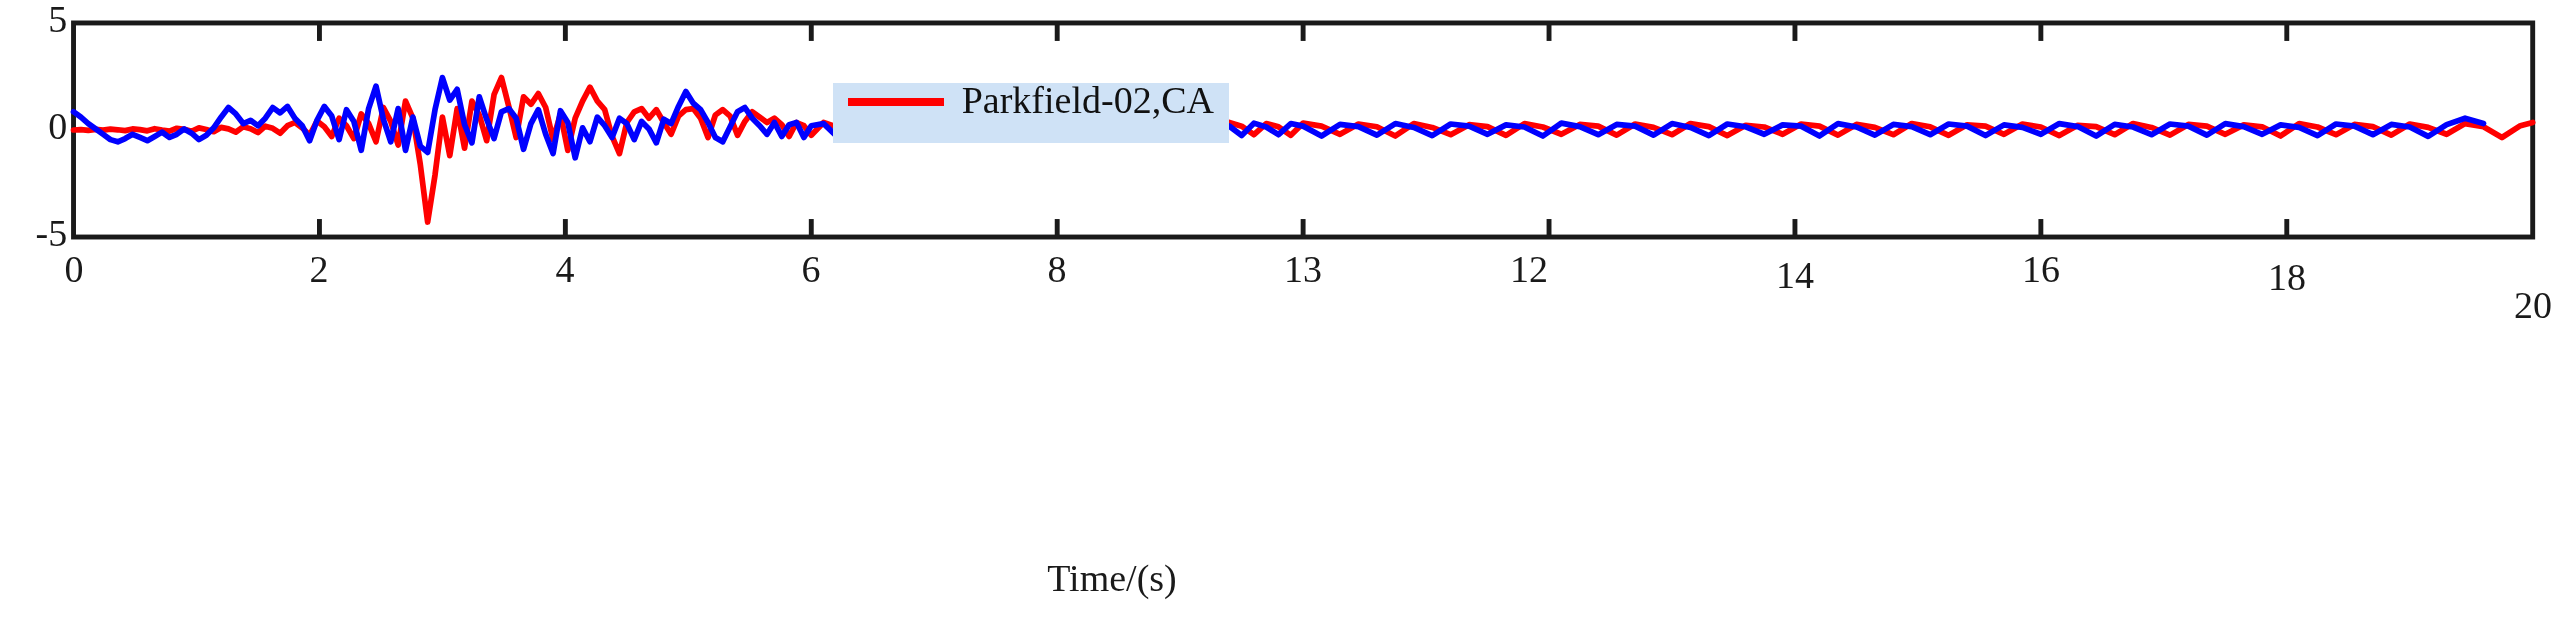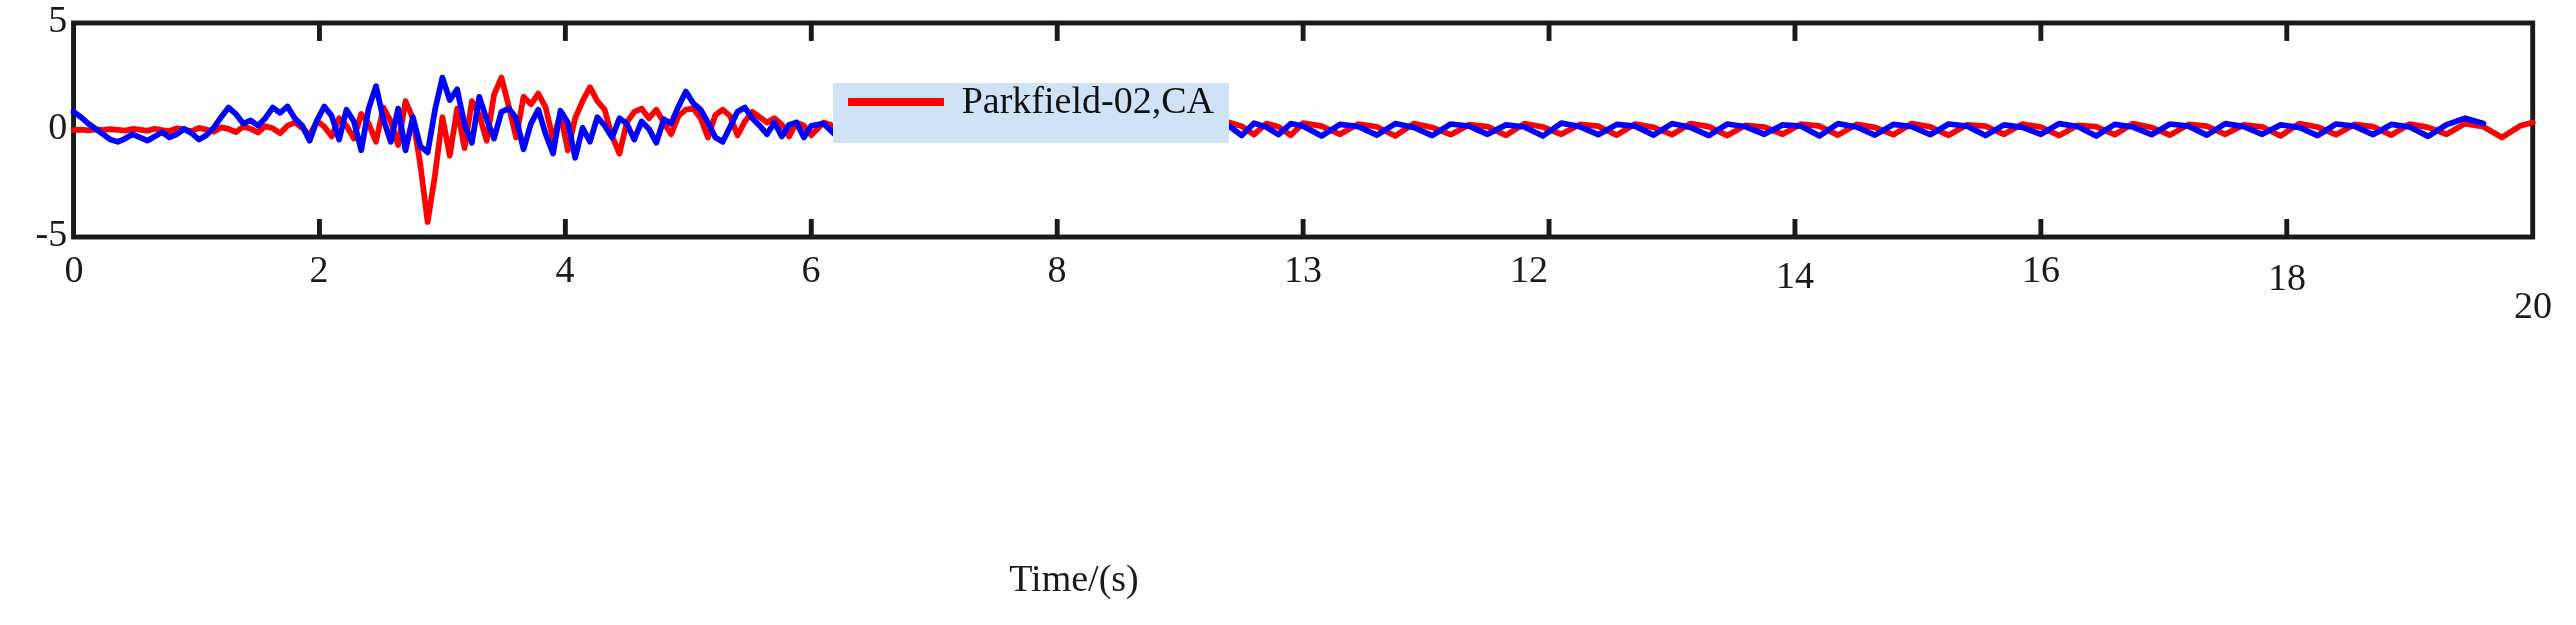--- a/index.html
+++ b/index.html
@@ -30,20 +30,21 @@
   }
 
   
   #xlabel{
     position:absolute;
     left:0; top:556px;
     width:2148px;
     text-align:center;
     font-size:38px;
     color:#1a1a1a;
+    padding-left:38px;
   }
 
   
   #plotwrap{position:absolute; left:0; top:0; width:2576px; height:626px;}
   svg#plot{position:absolute;left:0;top:0;}
 
   
   #legend{
     position:absolute;
     left:833px;

